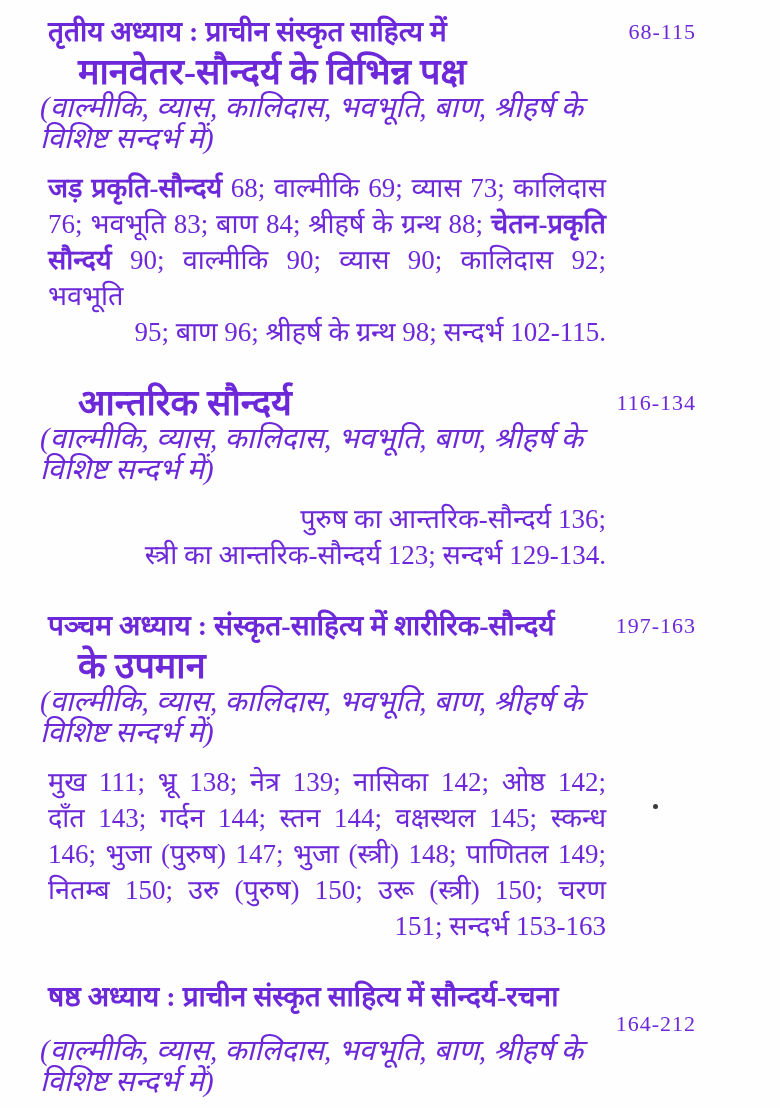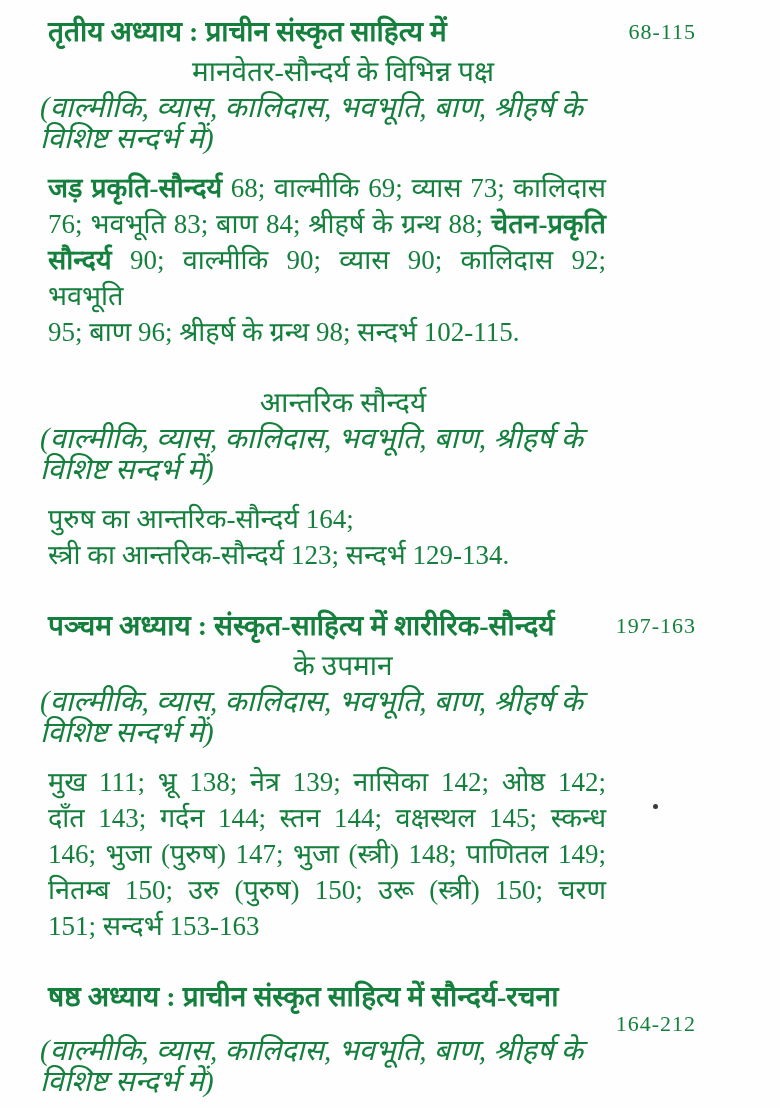--- a/index.html
+++ b/index.html
@@ -6,21 +6,21 @@
     margin: 0;
     padding: 0;
     background: #f4f4f2;
   }
   .page {
     position: relative;
     width: 780px;
     height: 1108px;
     margin: 0 auto;
     background: #fefefe;
-    color: #15803d;
+    color: #6d28d9;
     font-family: "Liberation Serif", "DejaVu Serif", serif;
     box-sizing: border-box;
     padding: 12px 0 0 48px;
     overflow: hidden;
   }
   .chapter { margin: 0; }
   .chapter + .chapter { margin-top: 33px; }
   .head-row {
     display: flex;
     align-items: flex-start;
@@ -29,24 +29,23 @@
     flex: 0 0 560px;
     max-width: 560px;
   }
   .h1 {
     font-size: 28px;
     font-weight: 700;
     line-height: 40px;
     white-space: nowrap;
   }
   .h2 {
-    font-size: 28px;
-    font-weight: 400;
+    font-size: 36px;
+    font-weight: 700;
     line-height: 40px;
-    text-align: center;
     padding-left: 30px;
   }
   .pages {
     margin-left: auto;
     padding-right: 84px;
     font-size: 22px;
     line-height: 40px;
     letter-spacing: 1px;
     white-space: nowrap;
   }
@@ -57,21 +56,21 @@
     line-height: 31px;
     margin-left: -8px;
     max-width: 560px;
   }
   .body {
     font-size: 27px;
     line-height: 36px;
     width: 558px;
     margin-top: 16px;
   }
-  .bline { white-space: nowrap; }
+  .bline { white-space: nowrap; text-align: right; }
   .bline.just {
     white-space: normal;
     text-align: justify;
     text-align-last: justify;
   }
   .seg-b { font-weight: 700; }
   .artifact-dot {
     position: absolute;
     left: 653px;
     top: 804px;
@@ -104,27 +103,28 @@
         <div class="bline just"><span class="seg-b">सौन्दर्य</span><span> 90; वाल्मीकि 90; व्यास 90; कालिदास 92; भवभूति</span></div>
         <div class="bline"><span>95; बाण 96; श्रीहर्ष के ग्रन्थ 98; सन्दर्भ 102-115.</span></div>
       </div>
   </section>
 
   <section class="chapter">
     <div class="head-row">
       <div class="head-left">
         <div class="h2">आन्तरिक सौन्दर्य</div>
       </div>
+      <div class="pages">116-134</div>
     </div>
     <div class="scope-note">
       <div>(वाल्मीकि, व्यास, कालिदास, भवभूति, बाण, श्रीहर्ष के</div>
       <div>विशिष्ट सन्दर्भ में)</div>
     </div>
     <div class="body">
-        <div class="bline"><span>पुरुष का आन्तरिक-सौन्दर्य 164;</span></div>
+        <div class="bline"><span>पुरुष का आन्तरिक-सौन्दर्य 136;</span></div>
         <div class="bline"><span>स्त्री का आन्तरिक-सौन्दर्य 123; सन्दर्भ 129-134.</span></div>
       </div>
   </section>
 
   <section class="chapter">
     <div class="head-row">
       <div class="head-left">
         <div class="h1">पञ्चम अध्याय : संस्कृत-साहित्य में शारीरिक-सौन्दर्य</div>
         <div class="h2">के उपमान</div>
       </div>

